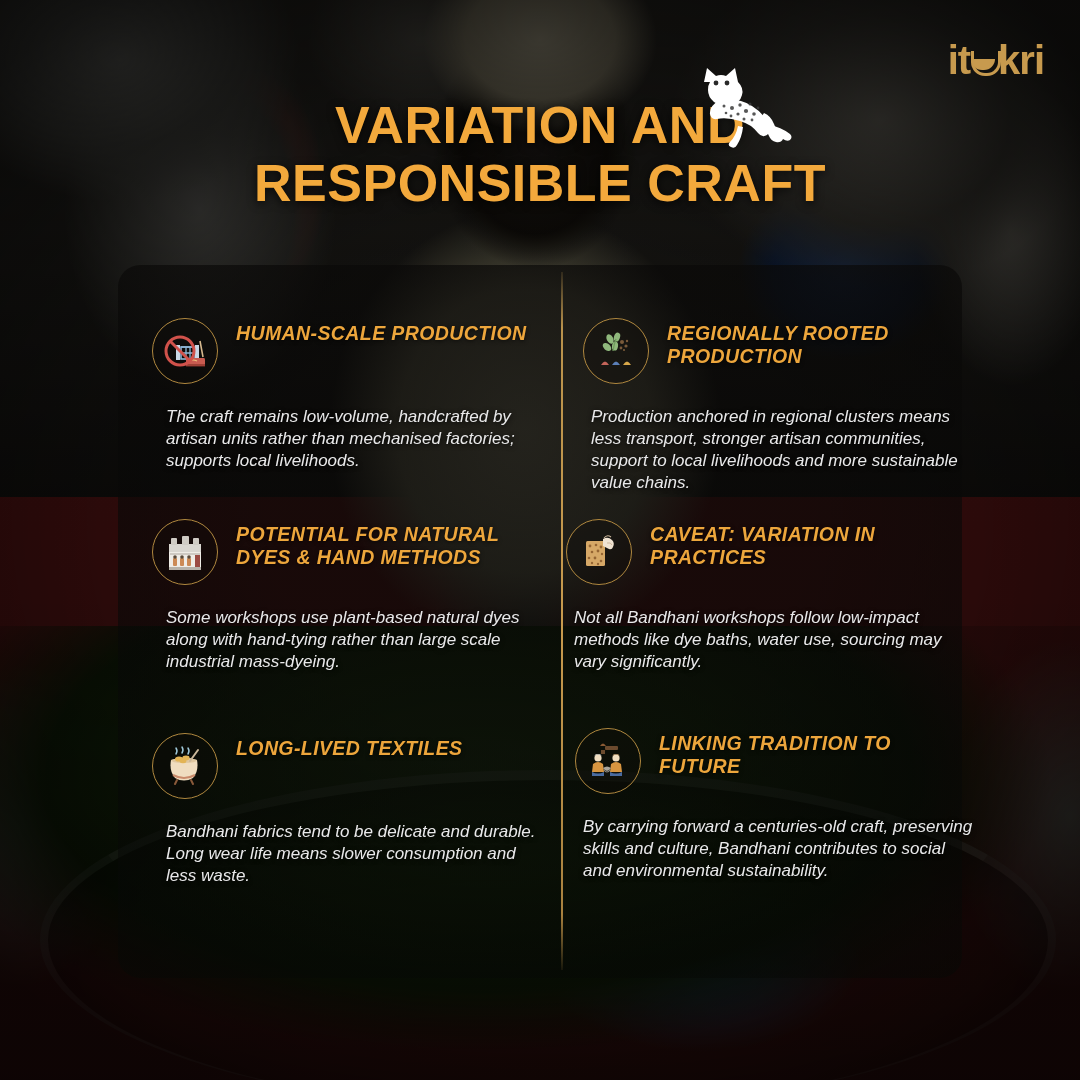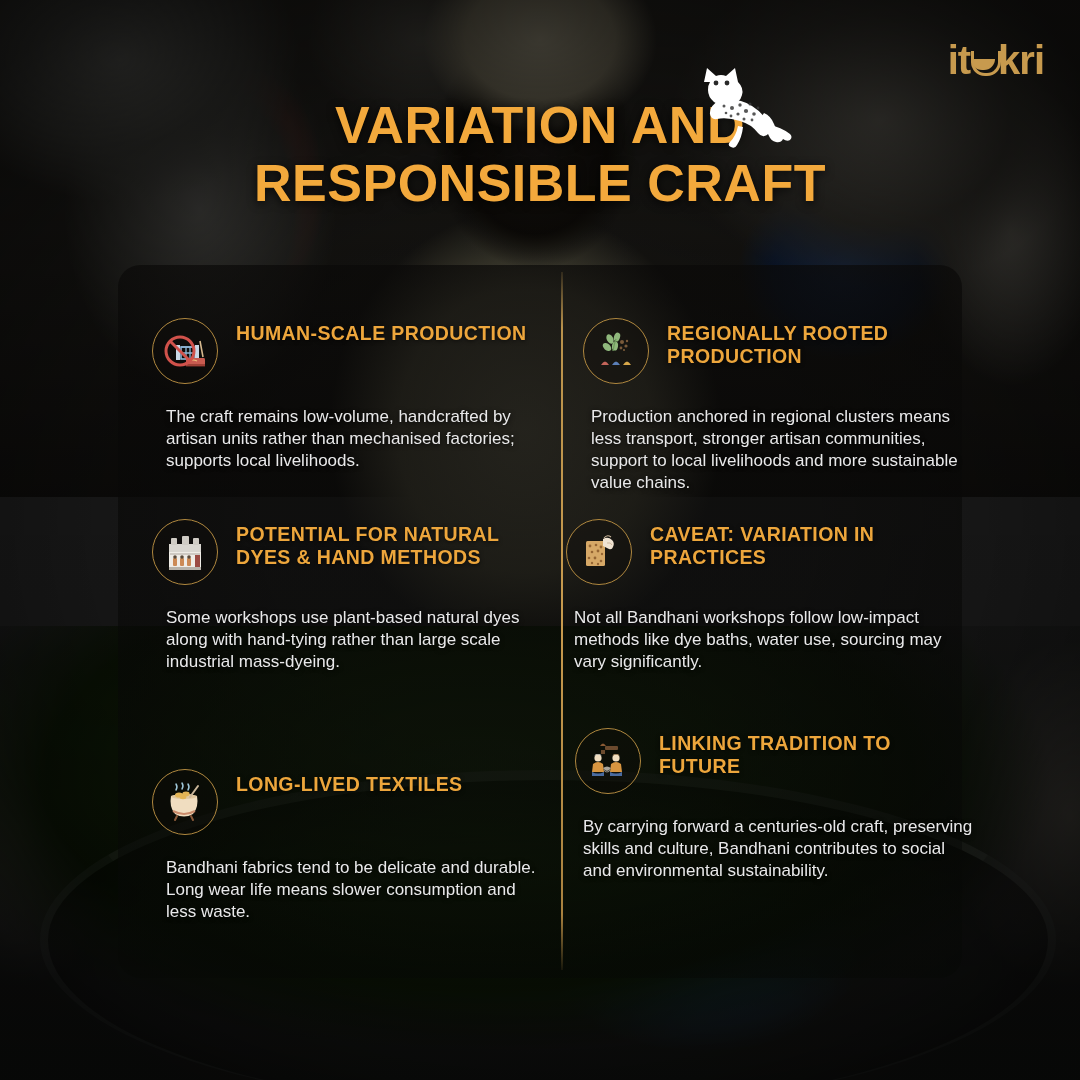--- a/index.html
+++ b/index.html
@@ -4,21 +4,21 @@
 <style>
   html,body{margin:0;padding:0;background:#000;}
   body{
     font-family:"Liberation Sans", sans-serif;
     -webkit-font-smoothing:antialiased;
   }
   #poster{
     position:relative;
     width:1080px;height:1080px;
     overflow:hidden;
-    background:#404040;
+    background:#7f1d1d;
   }
 
   
   .bg{position:absolute;inset:0;overflow:hidden;}
   .bg-layer{position:absolute;inset:0;}
 
   
   .bg-top{
     top:0;left:0;right:0;height:46%;
     background:
@@ -117,21 +117,21 @@
     background:linear-gradient(180deg, rgba(10,9,8,0.70) 0%, rgba(8,8,7,0.62) 50%, rgba(6,8,5,0.52) 100%);
     z-index:3;
   }
   .divider{
     position:absolute;left:561px;top:272px;width:2px;height:698px;
     background:linear-gradient(180deg, rgba(190,150,80,0.15) 0%, #b9924c 8%, #c79a4e 50%, #a8813f 92%, rgba(170,130,65,0.1) 100%);
     z-index:4;
   }
 
   
-  .grid{position:absolute;inset:0;z-index:5;}
+  .grid{position:absolute;inset:0;z-index:5;font-style:italic;}
   .card{position:absolute;}
   .card-head{display:flex;align-items:flex-start;}
   .iconwrap{
     width:66px;height:66px;border-radius:50%;
     border:1.5px solid #b0883f;
     flex:0 0 66px;
     display:flex;align-items:center;justify-content:center;
     background:rgba(14,12,10,0.35);
     box-sizing:border-box;
   }
@@ -309,21 +309,21 @@
             <path d="M26 9 q5 -3 9 1 q3 3 1 7 q-1 3 -4 2 l-6 -3 z" fill="#f0e3d2"></path>
             <path d="M27 8 q3 -4 7 -1" stroke="#cbb69c" stroke-width="1.1" fill="none"></path>
             <path d="M30 13 q4 -1 5 2" stroke="#cbb69c" stroke-width="1" fill="none"></path>
           </svg>
         </div>
         <div class="card-title">CAVEAT: VARIATION IN PRACTICES</div>
       </div>
       <div class="card-body">Not all Bandhani workshops follow low-impact methods like dye baths, water use, sourcing may vary significantly.</div>
     </div>
 
-    <div class="card col-left" style="left:152px;top:769px;width:385px;">
+    <div class="card col-left" style="left:152px;top:733px;width:385px;">
       <div class="card-head">
         <div class="iconwrap">
           <svg width="46" height="42" viewBox="0 0 46 42" aria-hidden="true">
             <g stroke="#9fc7d8" stroke-width="1.5" fill="none" stroke-linecap="round">
               <path d="M14 9 q2 -3 0 -6"></path>
               <path d="M20 8 q2 -3 0 -6"></path>
               <path d="M26 9 q2 -3 0 -6"></path>
             </g>
             <path d="M9 15 q13 -4 26 0 q2 11 -4 18 q-9 5 -18 0 q-6 -7 -4 -18 z" fill="#f0ddc0"></path>
             <path d="M9 15 q13 -5 26 0 q0 3 -13 3 q-13 0 -13 -3 z" fill="#e0c79f"></path>

